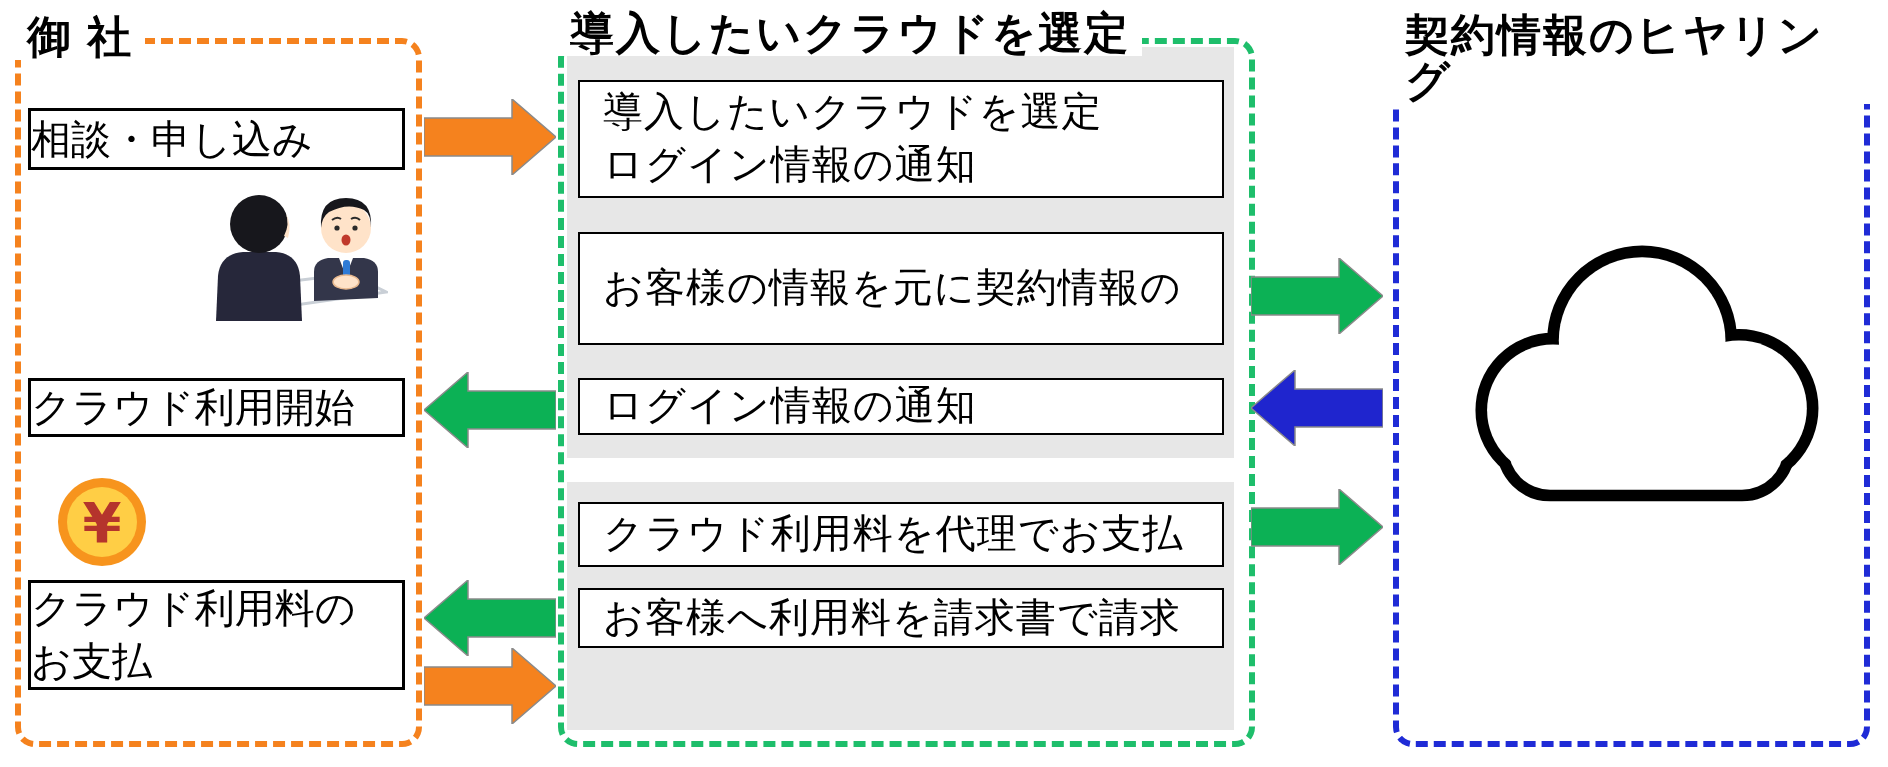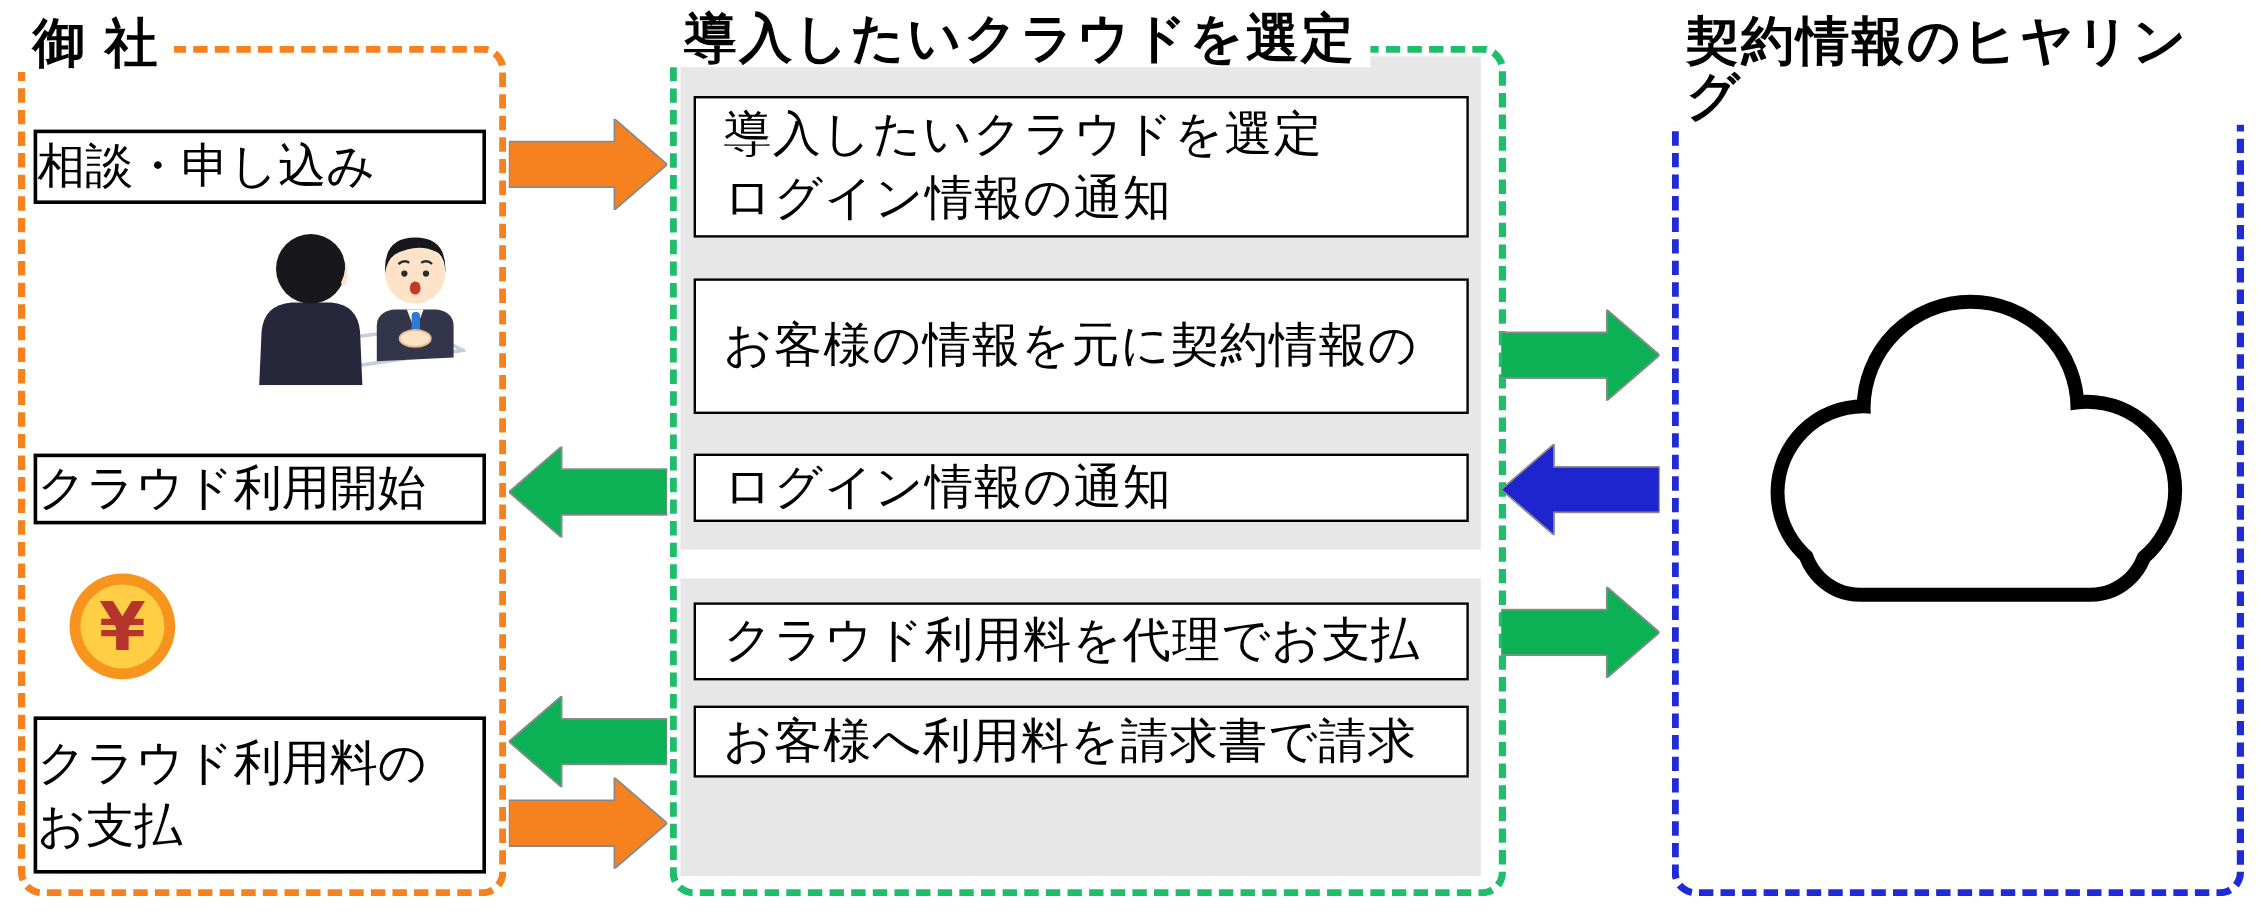--- a/index.html
+++ b/index.html
@@ -50,21 +50,21 @@
   <div class="col-title" style="left:1393px;top:12px;width:477px;">
     <span>契約情報のヒヤリング</span>
   </div>
 
   <div class="wbox center" style="left:28px;top:108px;width:377px;height:62px;">
     <span class="line">相談・申し込み</span>
   </div>
   <div class="wbox center" style="left:28px;top:378px;width:377px;height:59px;">
     <span class="line">クラウド利用開始</span>
   </div>
-  <div class="wbox center" style="left:28px;top:580px;width:377px;height:131px;margin-top:17px;">
+  <div class="wbox center" style="left:28px;top:580px;width:377px;height:110px;">
     <span class="line">クラウド利用料の</span>
     <span class="line">お支払</span>
   </div>
 
   <svg class="illu" style="left:198px;top:176px;" width="190" height="145" viewBox="0 0 190 145">
 
     <polygon points="38,112 152,98 188,116 70,133" fill="#ffffff" stroke="#C9CFD6" stroke-width="3"></polygon>
 
     <g>
       <path d="M116 125 L116 96 Q116 84 130 82 L166 82 Q180 84 180 96 L180 122 Z" fill="#33364A"></path>

